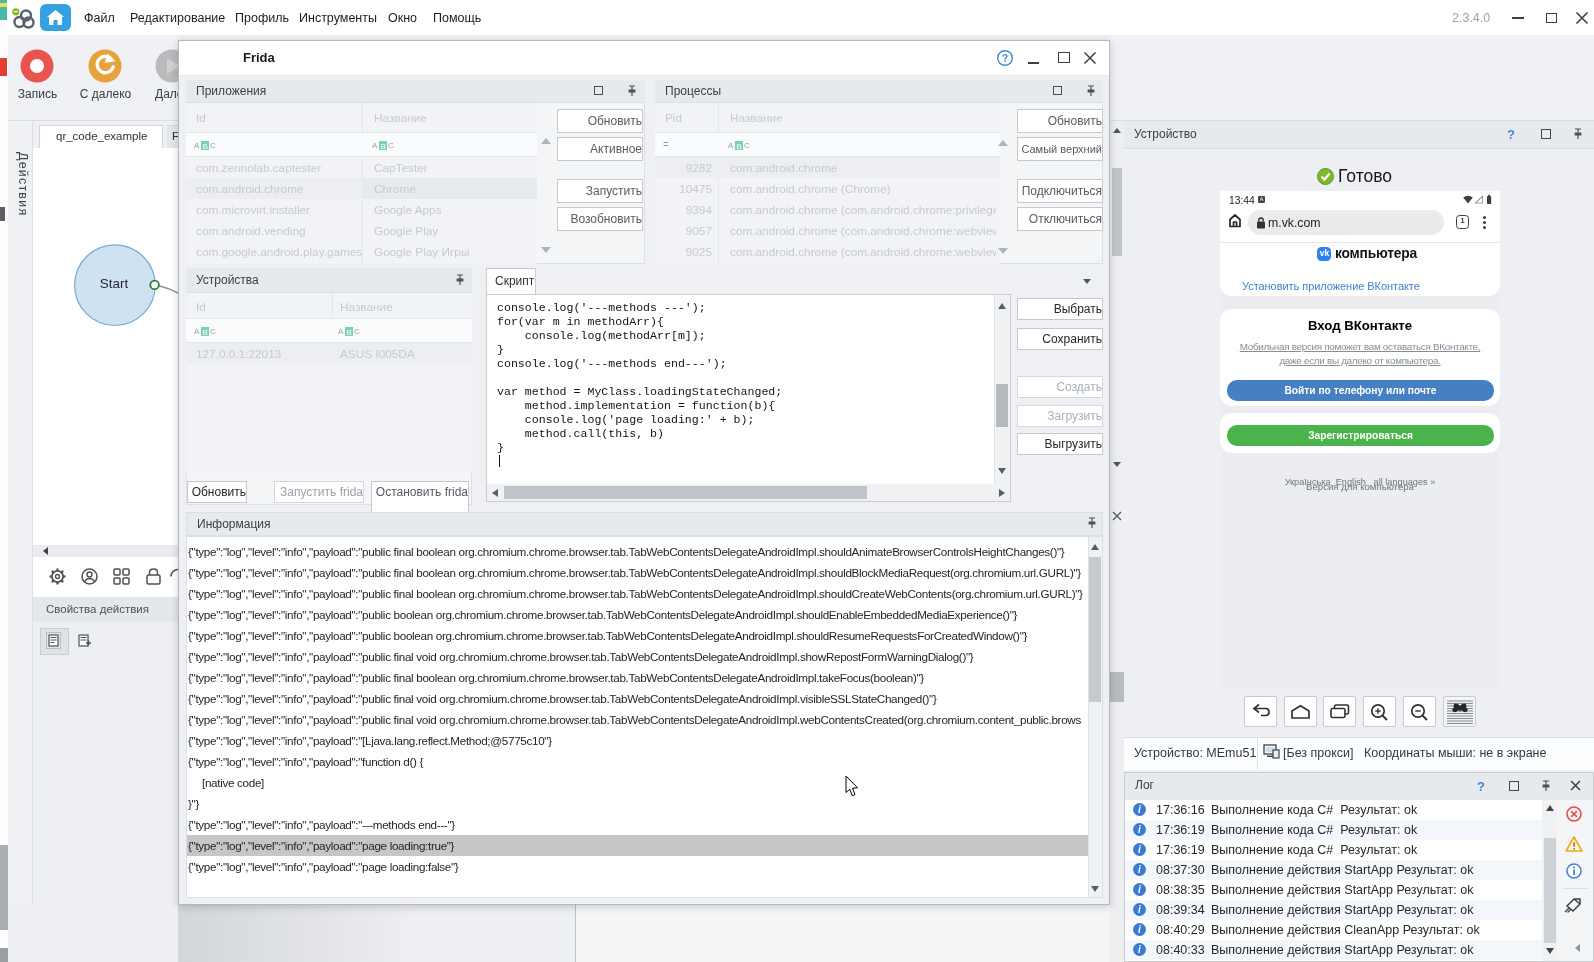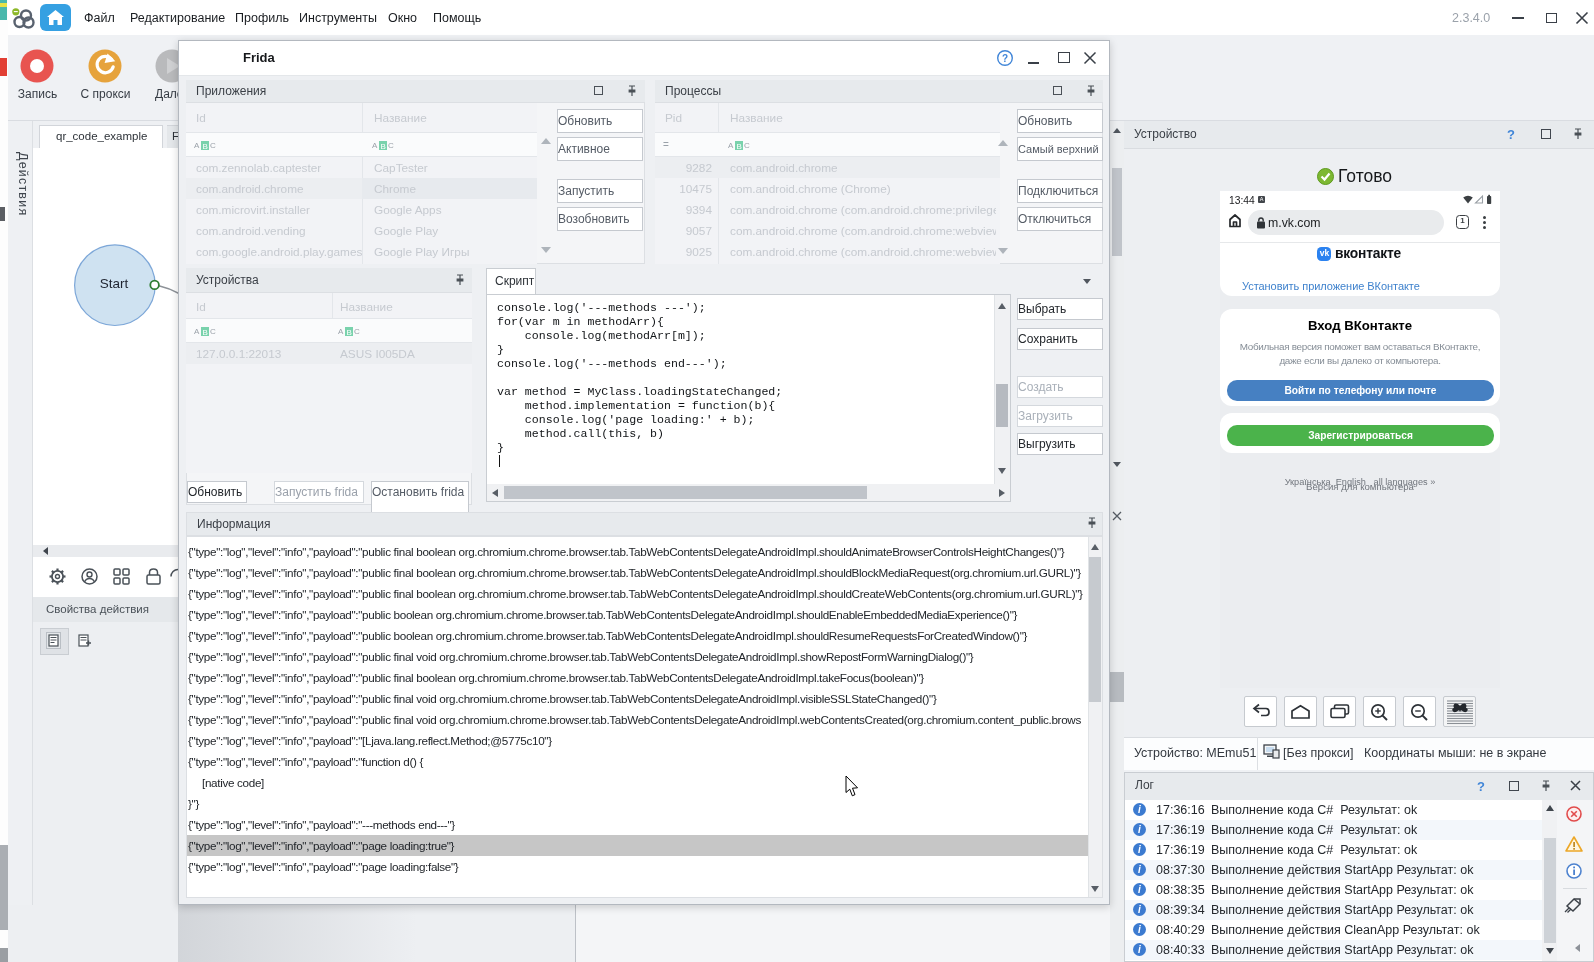--- a/index.html
+++ b/index.html
@@ -1,21 +1,21 @@
 <!DOCTYPE html>
 <html><head>
 <meta charset="utf-8">
 <style>
   * { margin:0; padding:0; box-sizing:border-box; }
   html,body { width:1594px; height:962px; overflow:hidden; }
   body { font-family:"Liberation Sans", sans-serif; background:#fff; position:relative; }
   .abs { position:absolute; }
   .tri { width:0; height:0; position:absolute; }
   .btn { position:absolute; background:#fff; border:1px solid #c5c9cf; color:#555c66;
-         font-size:12px; text-align:left; white-space:nowrap; }
+         font-size:12px; text-align:right; white-space:nowrap; }
   .btn.dis { color:#a9b0b9; border-color:#d4d8dd; background:#f2f4f6; }
   .phdr { position:absolute; background:#e7eaed; color:#3a3f46; font-size:12px;text-decoration:underline; }
   .phdr .t { position:absolute; left:10px; top:6px; }
   .gridtxt { color:#c6cad0; font-size:11.8px; position:absolute; white-space:nowrap; }
   svg { position:absolute; overflow:visible; }
 </style>
 </head>
 <body>
 
 <div class="abs" style="left:0;top:0;width:8px;height:962px;background:#fdfdfd;"></div>
@@ -59,21 +59,21 @@
 <svg style="left:20px;top:49px;" width="170" height="34" viewBox="0 0 170 34">
   <circle cx="17" cy="17" r="16.5" fill="#e85450"></circle>
   <circle cx="17" cy="17" r="7" fill="#ffffff"></circle>
   <circle cx="85" cy="17" r="16.5" fill="#e6a33c"></circle>
   <path d="M 91.8 10.5 A 8.2 8.2 0 1 0 93.2 17.8" fill="none" stroke="#ffffff" stroke-width="3.2" stroke-linecap="round"></path>
   <path d="M 87.5 4.5 L 95.3 12.2 L 84.6 14 Z" fill="#ffffff"></path>
   <circle cx="152" cy="17" r="16.5" fill="#b9babc"></circle>
   <path d="M147 9 L160 17 L147 25 Z" fill="#cfd0d2"></path>
 </svg>
 <div class="abs" style="left:17px;top:87px;width:41px;text-align:center;font-size:12px;color:#363c44;">Запись</div>
-<div class="abs" style="left:75px;top:87px;width:61px;text-align:center;font-size:12px;color:#363c44;white-space:nowrap;">С прокси</div>
+<div class="abs" style="left:75px;top:87px;width:61px;text-align:center;font-size:12px;color:#363c44;white-space:nowrap;">С далеко</div>
 <div class="abs" style="left:155px;top:87px;font-size:12px;color:#363c44;">Дале</div>
 
 <div class="abs" style="left:8px;top:120px;width:1586px;height:1px;background:#d9dce1;"></div>
 
 <div class="abs" style="left:8px;top:121px;width:25px;height:841px;background:#eef0f3;border-right:1px solid #dcdfe3;"></div>
 <div class="abs" style="left:5px;top:152px;font-size:12.5px;letter-spacing:1.2px;color:#3f454d;transform-origin:0 0;transform:rotate(90deg) translate(0,-25px);white-space:nowrap;">Действия</div>
 
 <div class="abs" style="left:33px;top:121px;width:145px;height:27px;background:#eef0f3;"></div>
 <div class="abs" style="left:39px;top:125px;width:124px;height:23px;background:#ffffff;border:1px solid #d2d5da;border-bottom:none;"></div>
 <div class="abs" style="left:56px;top:130px;font-size:11.5px;color:#2d3238;">qr_code_example</div>
@@ -131,26 +131,26 @@
 <div class="abs" style="left:1220px;top:191px;width:280px;height:497px;background:#ebedf0;"></div>
 <div class="abs" style="left:1220px;top:191px;width:280px;height:105px;background:#ffffff;border-radius:0 0 12px 12px;"></div>
 <div class="abs" style="left:1229px;top:195px;font-size:10.3px;color:#202124;">13:44</div>
 
 <div class="abs" style="left:1248px;top:210px;width:196px;height:25px;background:#e9ebed;border-radius:12.5px;"></div>
 <div class="abs" style="left:1268px;top:216px;font-size:12.3px;color:#1c1e21;">m.vk.com</div>
 <div class="abs" style="left:1220px;top:242px;width:280px;height:1px;background:#e6e8ea;"></div>
 
 <div class="abs" style="left:1317px;top:247px;width:14px;height:14px;background:#2b82f0;border-radius:4.5px;"></div>
 <div class="abs" style="left:1319.5px;top:248px;width:10px;text-align:center;font-size:8.5px;font-weight:bold;color:#fff;">vk</div>
-<div class="abs" style="left:1335px;top:246px;font-size:13.8px;font-weight:bold;color:#111418;letter-spacing:-0.2px;">вконтакте</div>
+<div class="abs" style="left:1335px;top:246px;font-size:13.8px;font-weight:bold;color:#111418;letter-spacing:-0.2px;">компьютера</div>
 <div class="abs" style="left:1242px;top:280px;font-size:11px;letter-spacing:-0.05px;color:#3f82cd;">Установить приложение ВКонтакте</div>
 
 <div class="abs" style="left:1220px;top:309px;width:280px;height:97px;background:#ffffff;border-radius:12px;"></div>
 <div class="abs" style="left:1220px;top:318px;width:280px;text-align:center;font-size:13.2px;font-weight:bold;color:#000;">Вход ВКонтакте</div>
-<div class="abs" style="left:1205px;top:340px;width:310px;text-align:center;font-size:9.9px;letter-spacing:-0.3px;color:#858d96;line-height:13.5px;">Мобильная версия поможет вам оставаться ВКонтакте,<br>даже если вы далеко от компьютера.</div>
+<div class="abs" style="left:1205px;top:340px;width:310px;text-align:center;font-size:9.9px;letter-spacing:-0.3px;color:#858d96;line-height:13.5px;text-decoration:underline;">Мобильная версия поможет вам оставаться ВКонтакте,<br>даже если вы далеко от компьютера.</div>
 <div class="abs" style="left:1227px;top:380px;width:267px;height:21px;background:#4680c2;border-radius:10px;color:#fff;font-size:10.2px;font-weight:bold;text-align:center;line-height:21px;">Войти по телефону или почте</div>
 
 <div class="abs" style="left:1220px;top:413px;width:280px;height:40px;background:#ffffff;border-radius:12px;"></div>
 <div class="abs" style="left:1227px;top:425px;width:267px;height:21px;background:#4bb34b;border-radius:10px;color:#fff;font-size:10.2px;font-weight:bold;text-align:center;line-height:21px;">Зарегистрироваться</div>
 
 <div class="abs" style="left:1220px;top:477px;width:280px;text-align:center;font-size:9.2px;color:#70757c;">Українська&nbsp;&nbsp;English&nbsp;&nbsp;&nbsp;all languages »</div>
 <div class="abs" style="left:1220px;top:481px;width:280px;text-align:center;font-size:9.6px;color:#70757c;">Версия для компьютера</div>
 
 <div class="abs" style="left:1124px;top:737px;width:470px;height:33px;background:#fcfdfe;border-top:1px solid #d9dce0;"></div>
 <div class="abs" style="left:1134px;top:746px;font-size:12.5px;color:#33383f;">Устройство: MEmu51</div>

